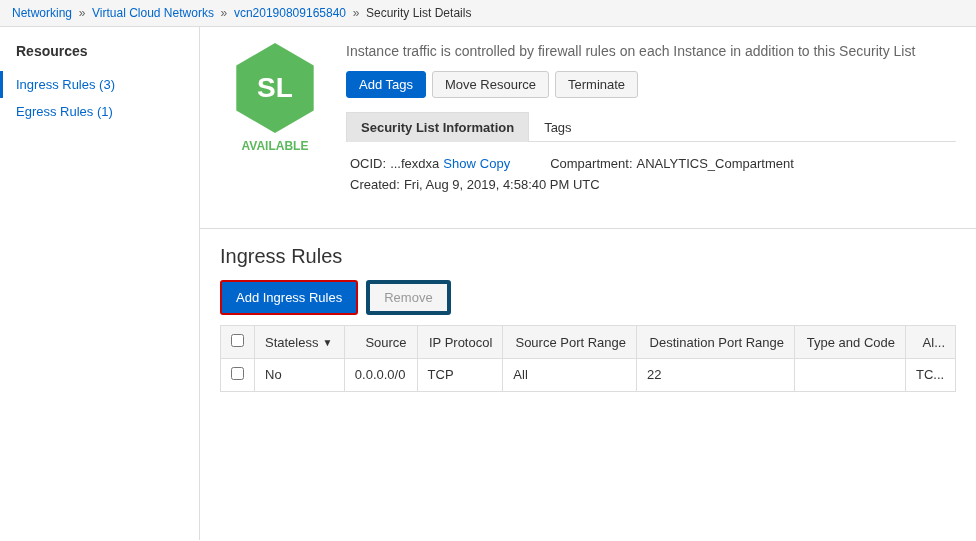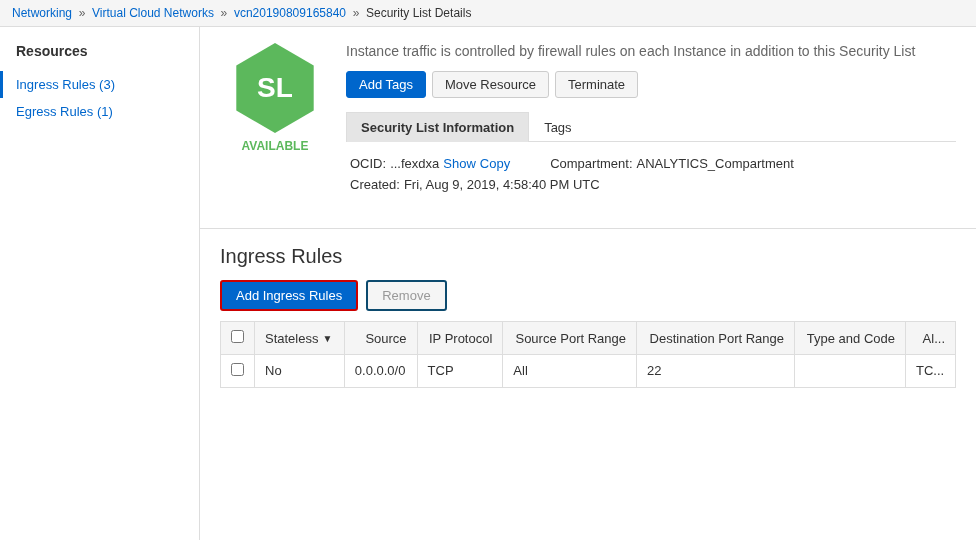--- a/index.html
+++ b/index.html
@@ -51,21 +51,21 @@
     .info-label { color: #333; font-weight: normal; }
     .info-value { color: #333; }
     .info-link { color: #0066cc; cursor: pointer; text-decoration: none; }
 
     
     .ingress-section { padding: 16px 20px; }
     .section-title { font-size: 20px; font-weight: normal; color: #333; margin-bottom: 12px; }
 
     .table-actions { display: flex; gap: 8px; margin-bottom: 10px; }
     .btn-add { background: #0066cc; color: white; border: 2px solid #cc0000; border-radius: 3px; padding: 6px 14px; font-size: 13px; cursor: pointer; font-weight: normal; }
-    .btn-remove { background: #f5f5f5; color: #999; border: 2px solid #0c4a6e; border-radius: 3px; padding: 6px 14px; font-size: 13px; cursor: pointer; }
+    .btn-remove { background: #f5f5f5; color: #999; border: 4px solid #0c4a6e; border-radius: 3px; padding: 6px 14px; font-size: 13px; cursor: pointer; }
 
     
     .rules-table { width: 100%; border-collapse: collapse; font-size: 13px; }
     .rules-table th { background: #f5f5f5; border: 1px solid #ddd; padding: 8px 10px; text-align: right; font-weight: normal; color: #333; white-space: nowrap; }
     .rules-table td { border: 1px solid #ddd; padding: 8px 10px; vertical-align: top; }
     .rules-table th.checkbox-col, .rules-table td.checkbox-col { width: 30px; text-align: center; }
     .stateless-header { display: flex; align-items: center; gap: 4px; cursor: pointer; }
     .dropdown-arrow { font-size: 10px; }
 
     .compartment-info { display: flex; gap: 4px; font-size: 13px; }

